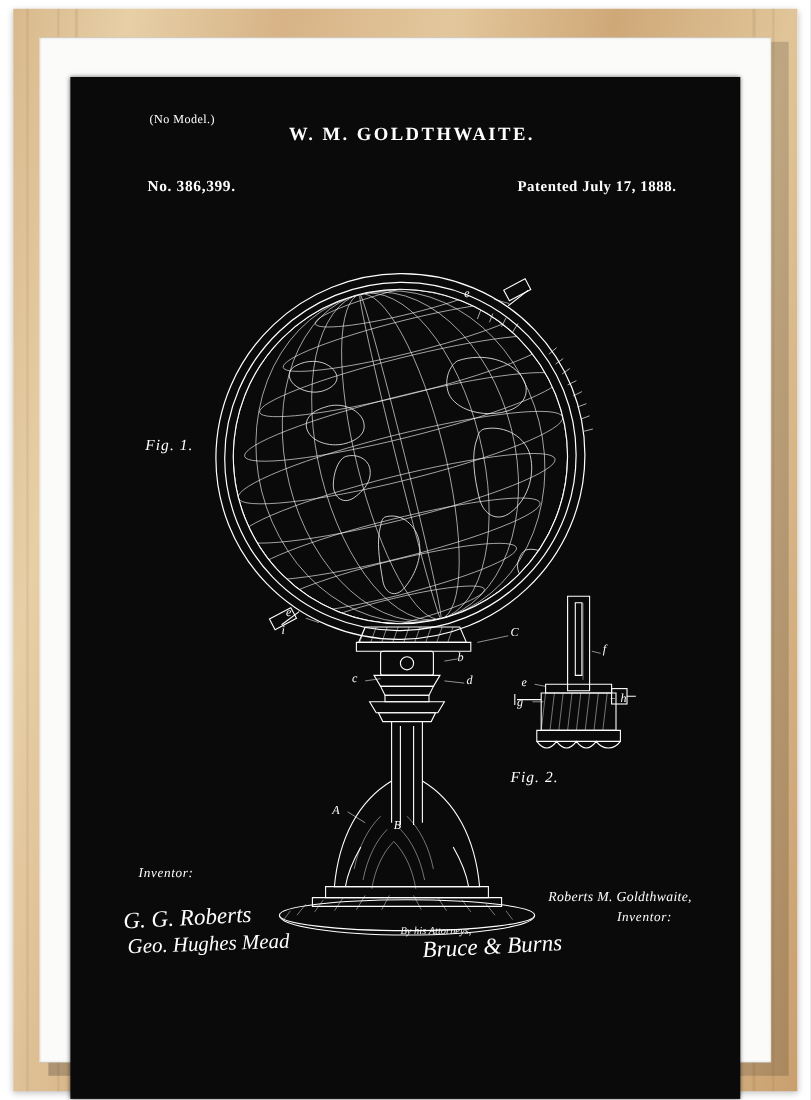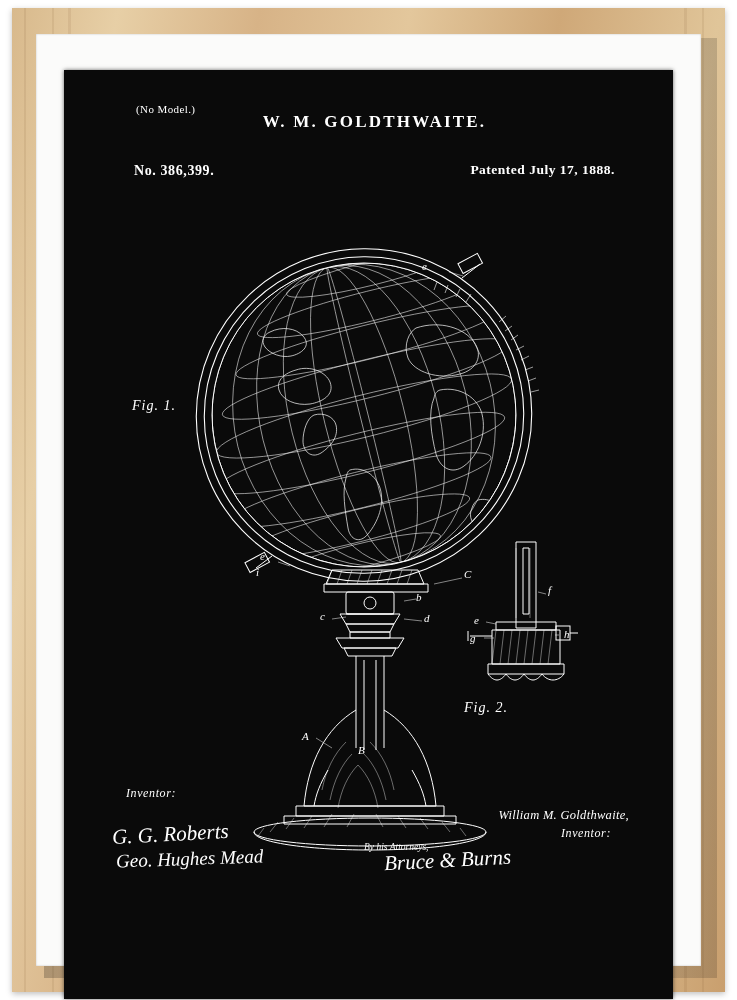--- a/index.html
+++ b/index.html
@@ -359,19 +359,19 @@
       <text x="294" y="684">B</text>
       <text x="484" y="524">f</text>
       <text x="410" y="554">e</text>
       <text x="406" y="572">g</text>
       <text x="500" y="568">h</text>
     </g>
   </svg>
 
   <div class="witness-label">Inventor:</div>
   <div class="inventor-label">Inventor:</div>
-  <div class="inventor-name">William M. Goldthwaite,</div>
+  <div class="inventor-name">Roberts M. Goldthwaite,</div>
   <div class="attorney-label">By his Attorneys,</div>
 
   <div class="sig sig-a">G. G. Roberts</div>
   <div class="sig sig-b">Geo. Hughes Mead</div>
   <div class="sig sig-c">Bruce &amp; Burns</div>
 </div>
 
 </body></html>

